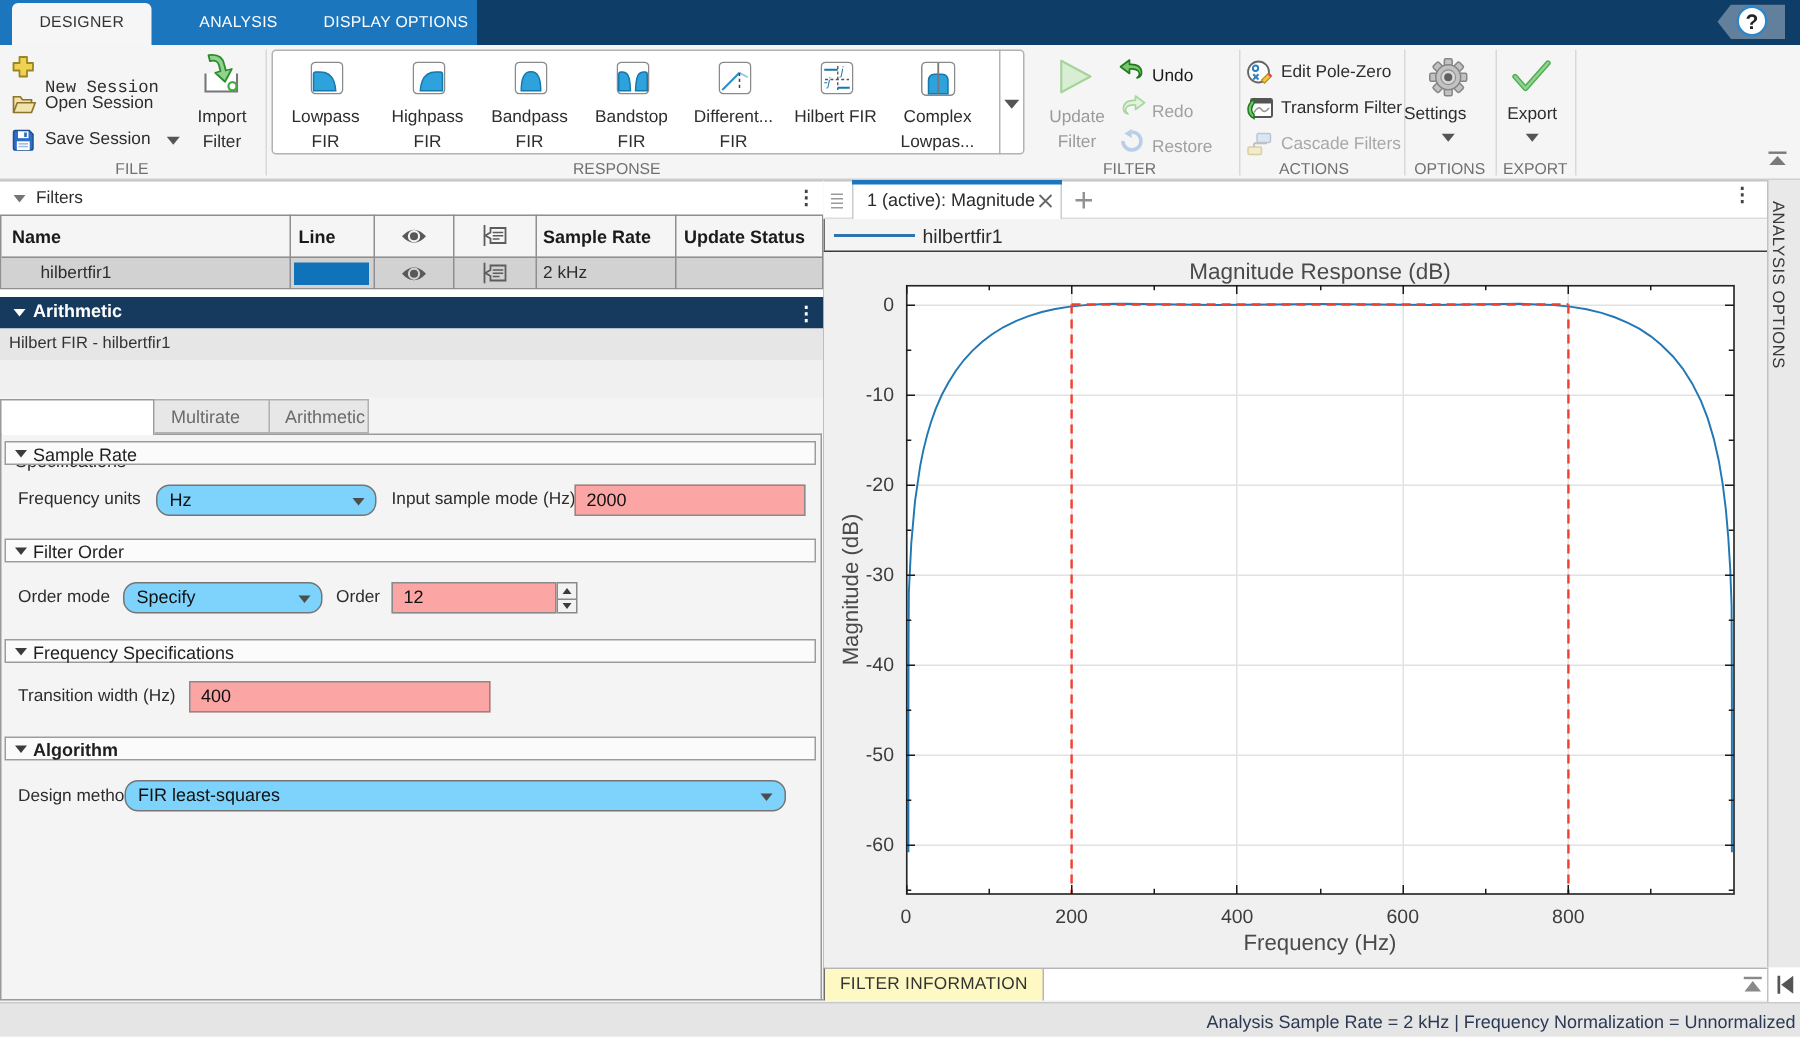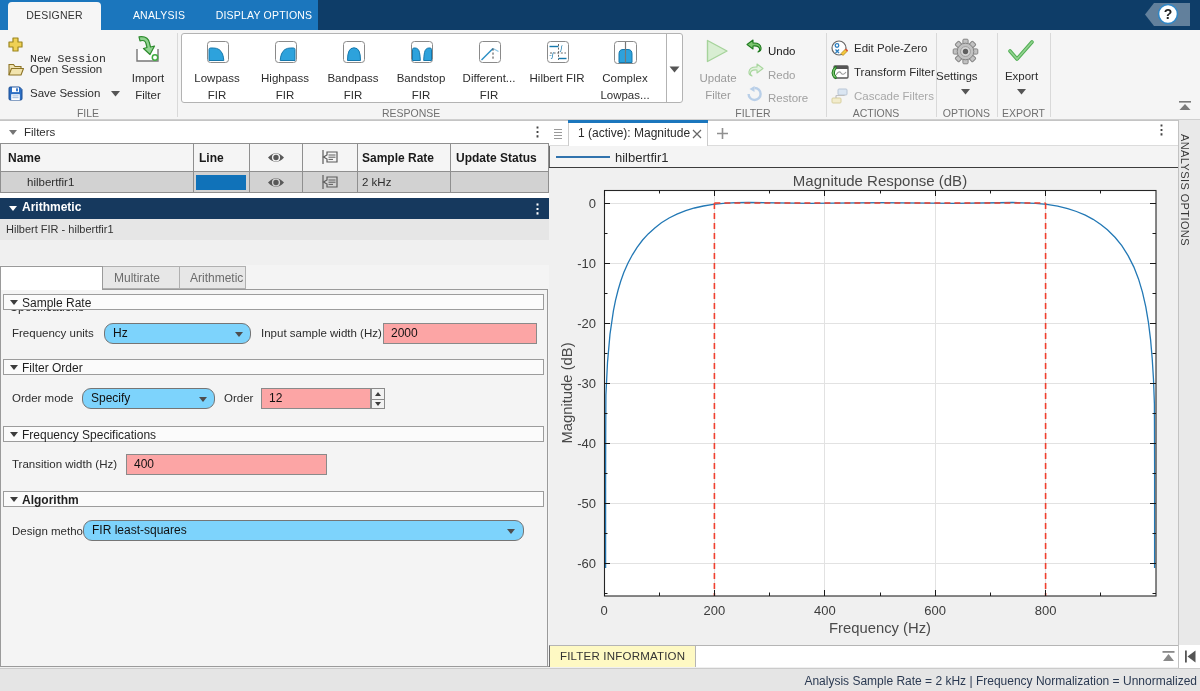--- a/index.html
+++ b/index.html
@@ -286,21 +286,21 @@
     <div class="abs" style="left:0;top:169px;width:1px;height:377px;background:#9a9a9a;"></div>
     <div class="abs" style="left:547px;top:169px;width:1px;height:377px;background:#9a9a9a;"></div>
     <div class="abs" style="left:0;top:546px;width:549px;height:1px;background:#9a9a9a;"></div>
 
     <div class="sect" style="top:174px;">
         <div class="tri" style="left:6px;top:5px;"></div>
         <div class="t">Sample Rate</div>
       </div>
     <div class="abs lbl" style="left:12px;top:206px;">Frequency units</div>
     <div class="dd" style="left:104px;top:203px;width:147px;">Hz<div class="caret" style="left:130px;"></div></div>
-    <div class="abs lbl" style="left:261px;top:206px;">Input sample width (Hz)</div>
+    <div class="abs lbl" style="left:261px;top:206px;">Input sample mode (Hz)</div>
     <div class="inp" style="left:383px;top:203px;width:154px;">2000</div>
 
     <div class="sect" style="top:239px;">
         <div class="tri" style="left:6px;top:5px;"></div>
         <div class="t">Filter Order</div>
       </div>
     <div class="abs lbl" style="left:12px;top:271px;">Order mode</div>
     <div class="dd" style="left:82px;top:268px;width:133px;">Specify<div class="caret" style="left:116px;"></div></div>
     <div class="abs lbl" style="left:224px;top:271px;">Order</div>
     <div class="inp" style="left:261px;top:268px;width:110px;">12</div>

